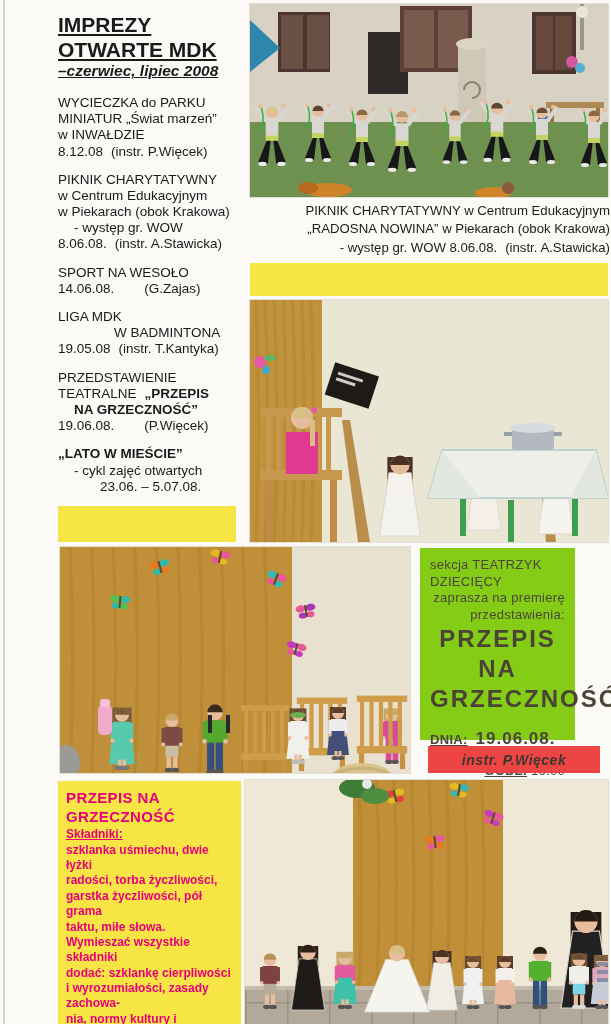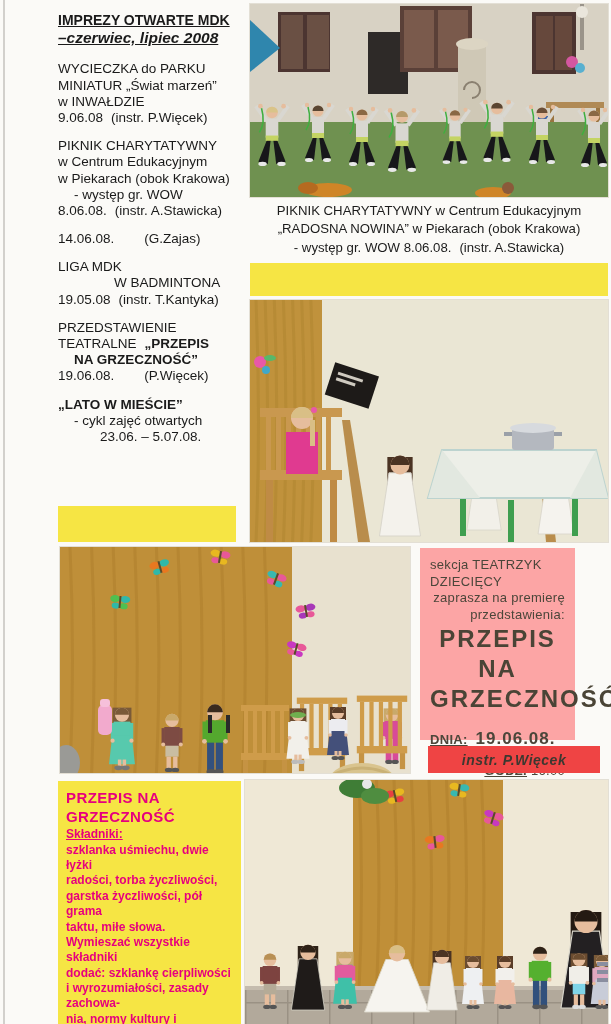--- a/index.html
+++ b/index.html
@@ -7,21 +7,21 @@
     width:611px;height:1024px;position:relative;overflow:hidden;
     background:#fbfaf7;
     font-family:"Liberation Sans", sans-serif;
     color:#1a1a1a;
   }
   .abs{position:absolute;}
   .scanline{left:3px;top:0;width:2px;height:1024px;background:#d2d0cc;}
 
   
   .events{left:58px;top:12px;width:196px;font-size:13.5px;line-height:1.2;}
-  .ev-title{font-weight:bold;font-size:14px;text-decoration:underline;}
+  .ev-title{font-weight:bold;font-size:21px;text-decoration:underline;}
   .ev-subtitle{font-weight:bold;font-style:italic;font-size:15.5px;text-decoration:underline;margin-bottom:14px;}
   .ev-block{margin-bottom:12px;}
   .b{font-weight:bold;}
   .it{}
   .ind40{padding-left:42px;}
   .ind16{padding-left:16px;}
   .ind56{padding-left:56px;}
   .gap8{display:inline-block;width:8px;}
   .gap30{display:inline-block;width:30px;}
 
@@ -31,24 +31,24 @@
 
   
   .photo{box-shadow:0 0 0 1px #e3dfd5;}
   .photo svg{display:block;}
   .photo1{left:250px;top:4px;width:358px;height:193px;}
   .photo2{left:250px;top:300px;width:358px;height:242px;}
   .photo3{left:60px;top:547px;width:350px;height:226px;}
   .photo4{left:245px;top:780px;width:363px;height:244px;}
 
   
-  .caption{left:248px;top:202px;width:362px;text-align:center;font-size:13.2px;line-height:1.4;color:#1c1c1c;}
+  .caption{left:248px;top:202px;width:362px;text-align:right;font-size:13.2px;line-height:1.4;color:#1c1c1c;}
 
   
-  .ann{left:420px;top:548px;width:155px;height:192px;background:#fca5a5;color:#4b463a;
+  .ann{left:420px;top:548px;width:155px;height:192px;background:#84cc16;color:#4b463a;
        padding:9px 10px;box-sizing:border-box;font-size:13px;line-height:1.28;letter-spacing:.3px;}
   .a-right{text-align:right;}
   .a-big{font-weight:bold;font-size:24px;letter-spacing:2px;text-align:center;line-height:1.25;color:#4a4436;}
   .a-row{margin-top:14px;}
   .lbl{font-weight:bold;text-decoration:underline;}
   .a-date{font-size:17px;font-weight:bold;letter-spacing:1px;}
   .a-place2{text-align:right;padding-right:18px;}
   .instr{left:428px;top:746px;width:172px;height:27px;background:#ef4444;
          display:flex;align-items:center;justify-content:center;
          font-size:14px;font-weight:bold;font-style:italic;color:#3c3830;letter-spacing:.5px;}
@@ -66,32 +66,33 @@
 
 <div class="abs events">
   <div class="ev-title">IMPREZY OTWARTE MDK</div>
   <div class="ev-subtitle">–czerwiec, lipiec 2008</div>
 
 
   <div class="ev-block">
     <div>WYCIECZKA do PARKU</div>
     <div>MINIATUR „Świat marzeń”</div>
     <div>w INWAŁDZIE</div>
-    <div><span>9.06.08</span><span class="gap8"></span><span class="it">(instr. P.Więcek)</span></div>
+    <div><span>8.12.08</span><span class="gap8"></span><span class="it">(instr. P.Więcek)</span></div>
   </div>
 
   <div class="ev-block">
     <div>PIKNIK CHARYTATYWNY</div>
     <div>w Centrum Edukacyjnym</div>
     <div>w Piekarach (obok Krakowa)</div>
     <div class="ind16">- występ gr. WOW</div>
     <div><span>8.06.08.</span><span class="gap8"></span><span class="it">(instr. A.Stawicka)</span></div>
   </div>
 
   <div class="ev-block">
+    <div>SPORT NA WESOŁO</div>
     <div><span>14.06.08.</span><span class="gap30"></span><span class="it">(G.Zajas)</span></div>
   </div>
 
   <div class="ev-block">
     <div>LIGA MDK</div>
     <div class="ind56">W BADMINTONA</div>
     <div><span>19.05.08</span><span class="gap8"></span><span class="it">(instr. T.Kantyka)</span></div>
   </div>
 
   <div class="ev-block">

